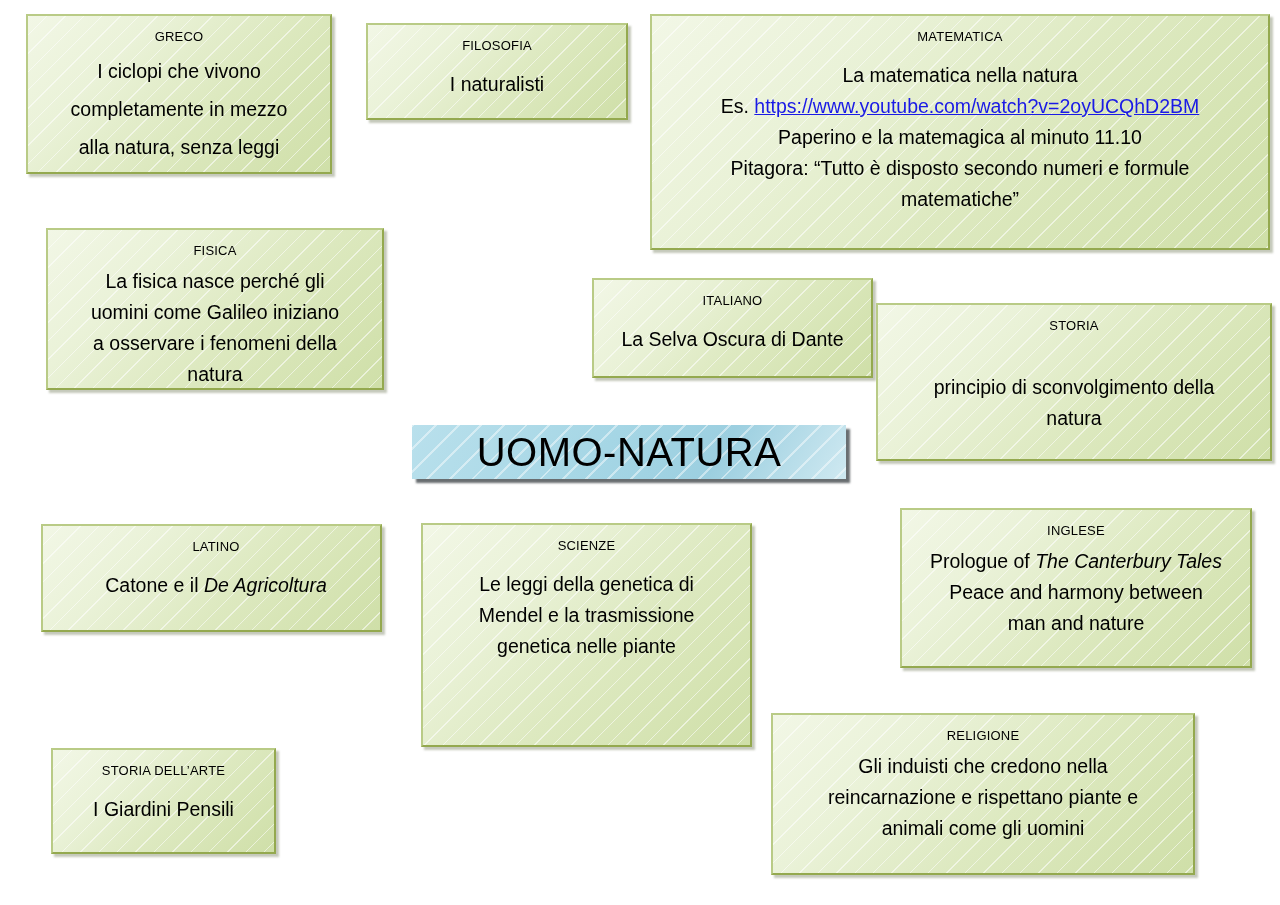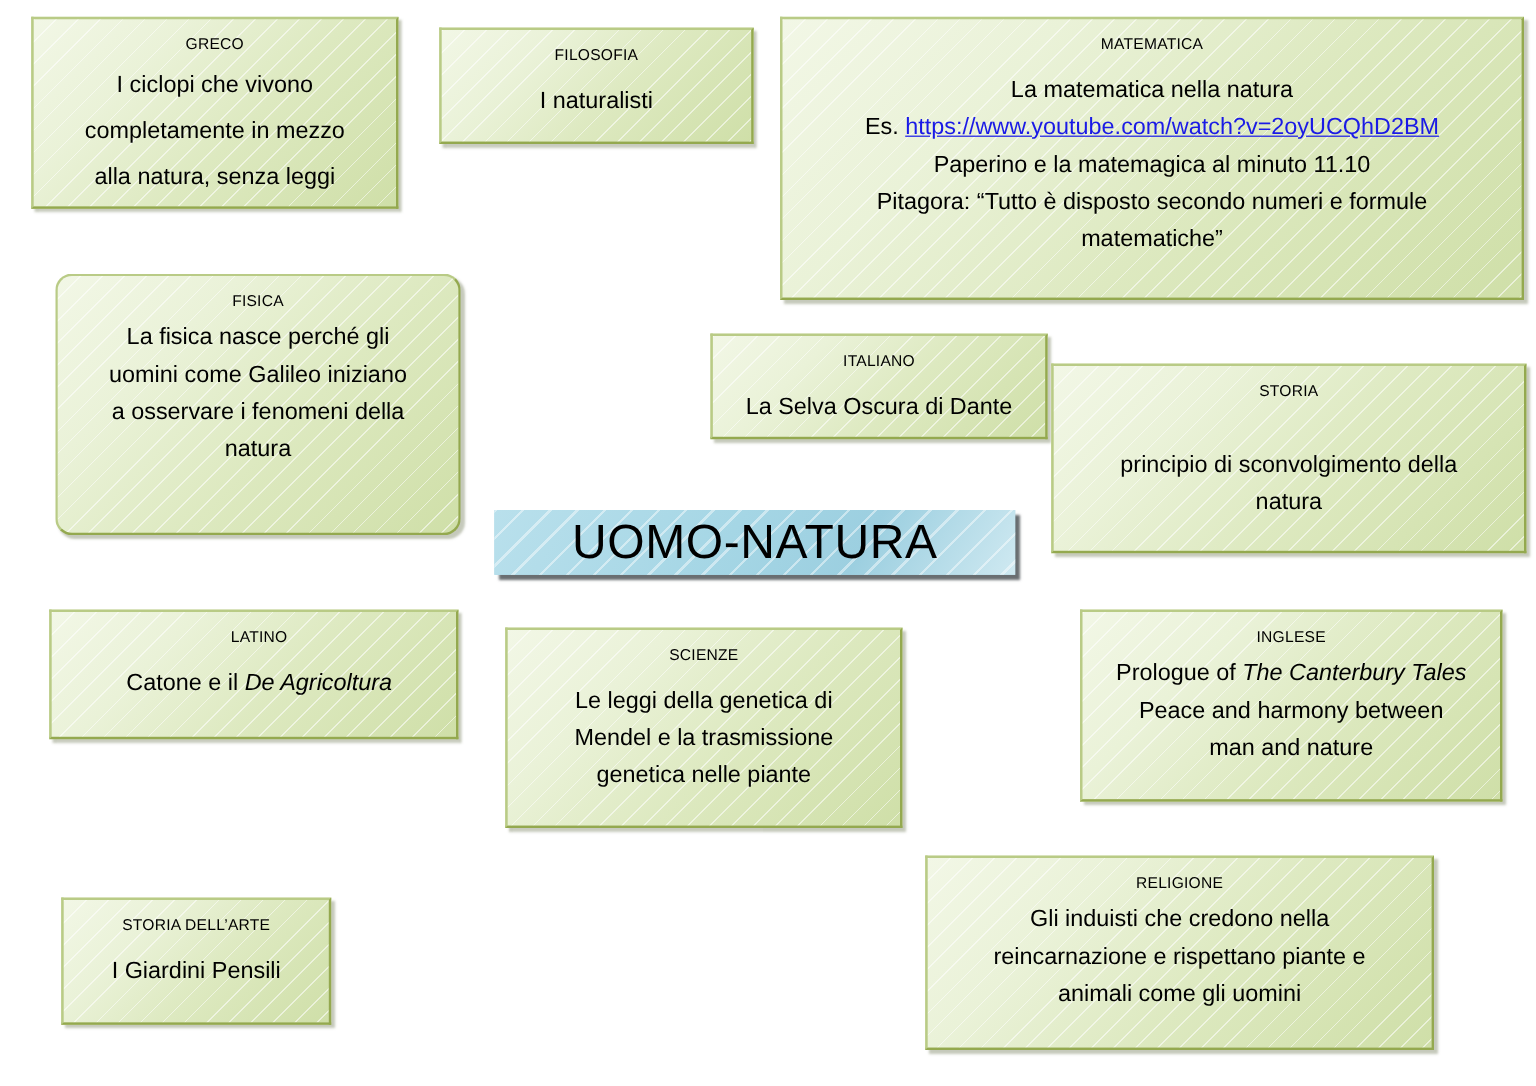--- a/index.html
+++ b/index.html
@@ -94,26 +94,26 @@
     font-size: 40px;
     line-height: 34px;
     letter-spacing: 0.5px;
     white-space: nowrap;
   }
 
   
   #node-greco      { left: 26px;  top: 14px;  width: 306px; height: 160px; }
   #node-filosofia  { left: 366px; top: 23px;  width: 262px; height: 97px;  }
   #node-matematica { left: 634px; top: 14px;  width: 620px; height: 236px; margin-left: 16px; }
-  #node-fisica     { left: 46px;  top: 228px; width: 338px; height: 218px; border-radius: 14px; }
-  #node-italiano   { left: 592px; top: 278px; width: 281px; height: 88px; }
+  #node-fisica     { left: 46px;  top: 228px; width: 338px; height: 162px; }
+  #node-italiano   { left: 592px; top: 278px; width: 281px; height: 100px; }
   #node-storia     { left: 876px; top: 303px; width: 396px; height: 158px; }
   #node-center     { left: 412px; top: 425px; width: 434px; height: 54px;  }
-  #node-latino     { left: 41px;  top: 508px; width: 341px; height: 108px; padding-left: 19px; }
-  #node-scienze    { left: 421px; top: 523px; width: 331px; height: 167px; }
+  #node-latino     { left: 41px;  top: 524px; width: 341px; height: 108px; padding-left: 19px; }
+  #node-scienze    { left: 421px; top: 523px; width: 331px; height: 224px; }
   #node-inglese    { left: 900px; top: 508px; width: 352px; height: 160px; }
   #node-religione  { left: 771px; top: 713px; width: 424px; height: 162px; }
   #node-arte       { left: 51px;  top: 748px; width: 225px; height: 106px; }
 
   
   #node-greco .body { line-height: 38px; }
 </style>
 </head>
 <body>
 

